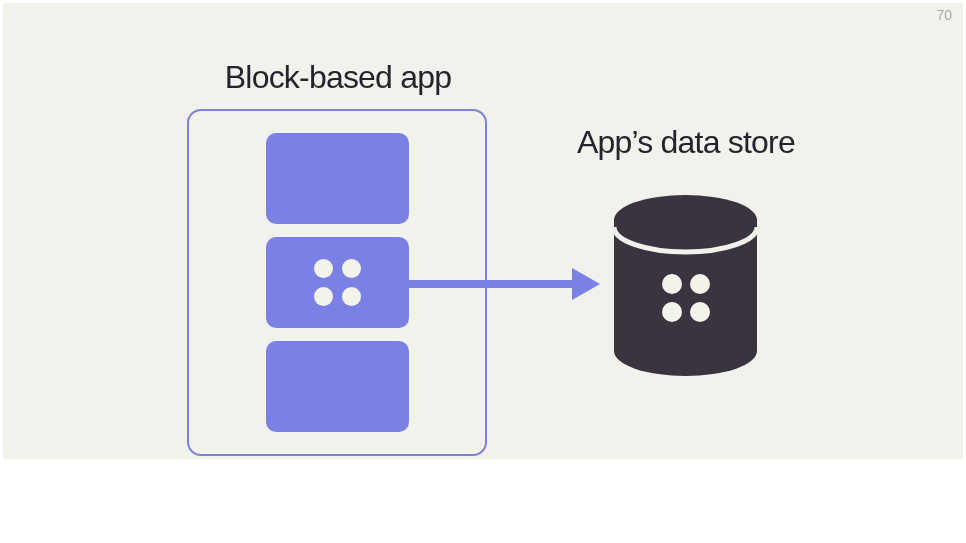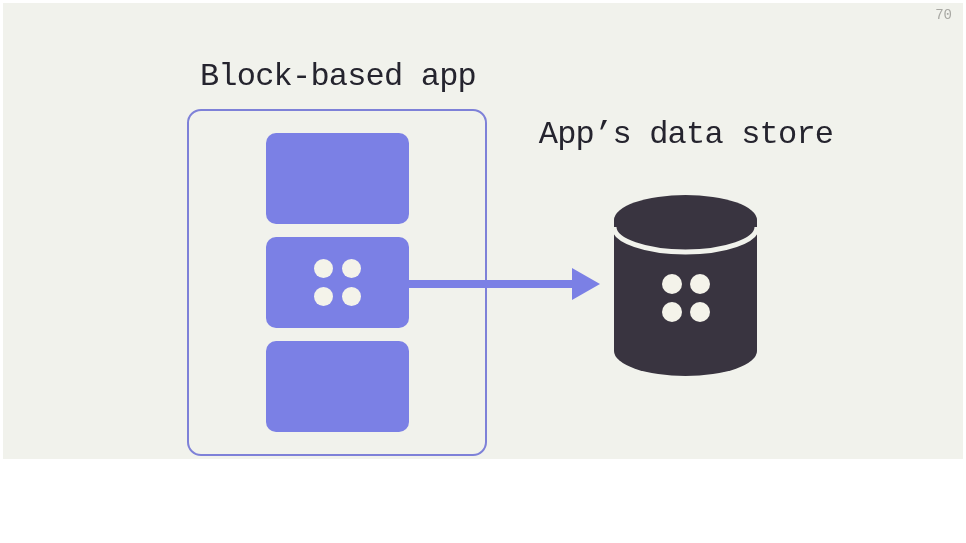--- a/index.html
+++ b/index.html
@@ -12,38 +12,38 @@
     --page-number-gray:#a8a8a3;
     --frame:#ffffff;
   }
   html,body{margin:0;padding:0;background:var(--frame);}
   .page{
     position:relative;
     width:966px;height:462px;
     background:var(--bg);
     box-shadow:inset 0 0 0 3px var(--frame);
     overflow:hidden;
-    font-family:Liberation Mono, monospace;
+    font-family:Liberation Sans, sans-serif;
   }
   .page-number{
     position:absolute;top:8px;right:14px;
     font-size:14px;color:var(--page-number-gray);
     line-height:1;
   }
   .heading{
     position:absolute;
     font-size:32px;
     letter-spacing:-0.8px;
     color:var(--text);
     line-height:1;
     white-space:nowrap;
     transform:translateX(-50%);
   }
   .app-title{left:338px;top:61px;}
-  .store-title{left:686px;top:119px;}
+  .store-title{left:686px;top:126px;}
   .app-container{
     position:absolute;
     left:187px;top:109px;
     width:300px;height:347px;
     box-sizing:border-box;
     border:2px solid var(--border-purple);
     border-radius:14px;
     display:flex;flex-direction:column;align-items:center;
     padding-top:22px;gap:13px;
   }

